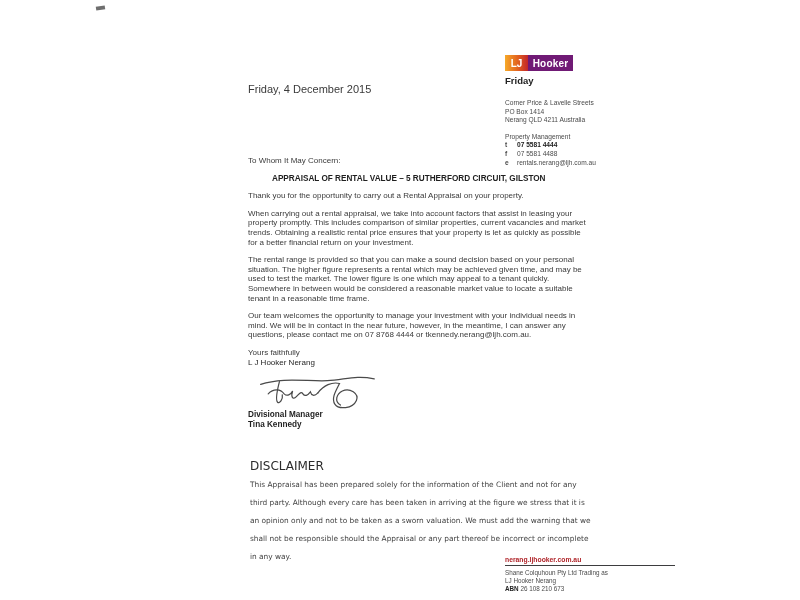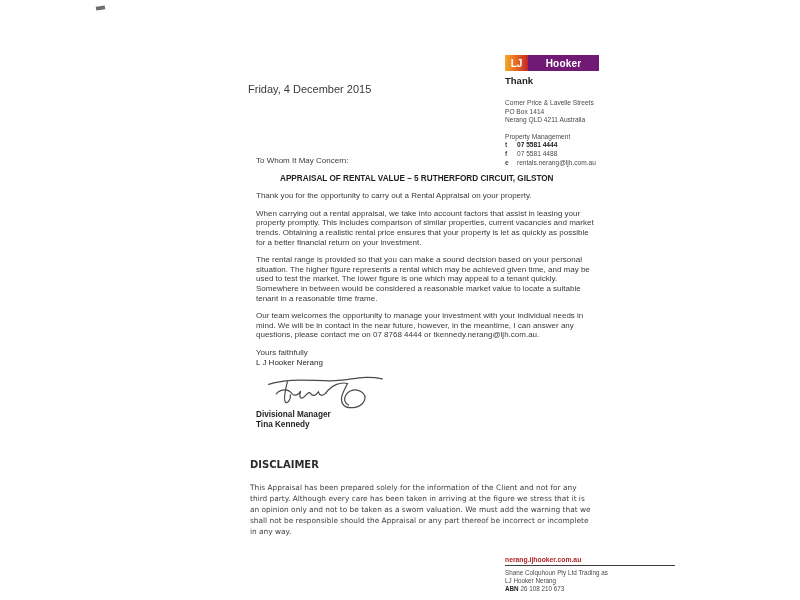--- a/index.html
+++ b/index.html
@@ -15,21 +15,21 @@
   }
   
   .scan-artifact {
     position: absolute; left: 96px; top: 6px;
     width: 9px; height: 4px; background: #4a4a4a; opacity: .8;
     transform: rotate(-8deg);
   }
 
   
   .letterhead { position: absolute; left: 505px; top: 55px; width: 210px; }
-  .logo { display: flex; height: 16px; width: 94px; }
+  .logo { display: flex; height: 16px; width: 68px; }
   .logo-lj {
     background: linear-gradient(90deg, #f6a928 0%, #e2621f 55%, #c2262a 100%);
     color: #ffffff; font-weight: bold; font-size: 10px;
     width: 23px; display: flex; align-items: center; justify-content: center;
   }
   .logo-hooker {
     background: #701a75; color: #ffffff; font-weight: bold; font-size: 10px;
     flex: 1; display: flex; align-items: center; justify-content: center;
     letter-spacing: .2px;
   }
@@ -37,55 +37,55 @@
   .addr { margin-top: 13px; font-size: 6.6px; line-height: 8.6px; color: #4a4a4a; }
   .dept { margin-top: 8px; font-size: 6.6px; line-height: 8.6px; color: #4a4a4a; }
   .contact-row { display: flex; font-size: 6.6px; line-height: 8.6px; color: #4a4a4a; }
   .contact-label { width: 12px; font-weight: bold; }
   .contact-bold { font-weight: bold; color: #222; }
 
   
   .date-line { position: absolute; left: 248px; top: 83px; font-size: 11px; color: #3a3a3a; }
 
   
-  .body-col { position: absolute; left: 256px; top: 156px; width: 344px; font-size: 8px; line-height: 9.6px; }
+  .body-col { position: absolute; left: 248px; top: 156px; width: 344px; font-size: 8px; line-height: 9.6px; }
   .body-col p { margin-bottom: 8px; }
   .subject { font-weight: bold; color: #1f1f1f; font-size: 8.2px; margin-left: 24px; }
   .closing-block { margin-top: 4px; }
   .company-line { font-weight: normal; color: #1f1f1f; }
 
   .signature { margin: 4px 0 0 8px; }
   .signatory { margin-top: -4px; }
   .signatory div { font-weight: bold; color: #1f1f1f; font-size: 8.2px; line-height: 10px; }
 
   
   .disclaimer { position: absolute; left: 250px; top: 459px; width: 342px; font-family: "DejaVu Sans", sans-serif; }
-  .disclaimer-title { font-weight: bold; font-size: 10px; color: #2b2b2b; margin-bottom: 12px; }
-  .disclaimer-text { font-size: 7.4px; line-height: 11px; color: #3f3f3f; }
+  .disclaimer-title { font-weight: normal; font-size: 12px; color: #2b2b2b; margin-bottom: 3px; }
+  .disclaimer-text { font-size: 7.4px; line-height: 18px; color: #3f3f3f; }
 
   
   .footer { position: absolute; left: 505px; top: 556px; width: 175px; }
   .footer-url { color: #b0252a; font-weight: bold; font-size: 6.8px; padding-bottom: 2px; }
   .footer-rule { border-top: 1.4px solid #3d3d3f; margin-bottom: 3px; width: 170px; }
   .footer-line { font-size: 6.3px; line-height: 8px; color: #4a4a4a; }
   .footer-abn .abn-label { font-weight: bold; color: #222; }
 </style>
 </head>
 <body>
 
 <div class="page">
 
   <div class="scan-artifact"></div>
 
   <div class="letterhead">
     <div class="logo">
       <div class="logo-lj">LJ</div>
       <div class="logo-hooker">Hooker</div>
     </div>
-    <div class="office-name">Thank</div>
+    <div class="office-name">Friday</div>
     <div class="addr">
       <div>Corner Price &amp; Lavelle Streets</div>
       <div>PO Box 1414</div>
       <div>Nerang QLD 4211 Australia</div>
     </div>
     <div class="dept">Property Management</div>
     <div class="contact-row">
       <span class="contact-label">t</span>
       <span class="contact-bold">07 5581 4444</span>
     </div>

